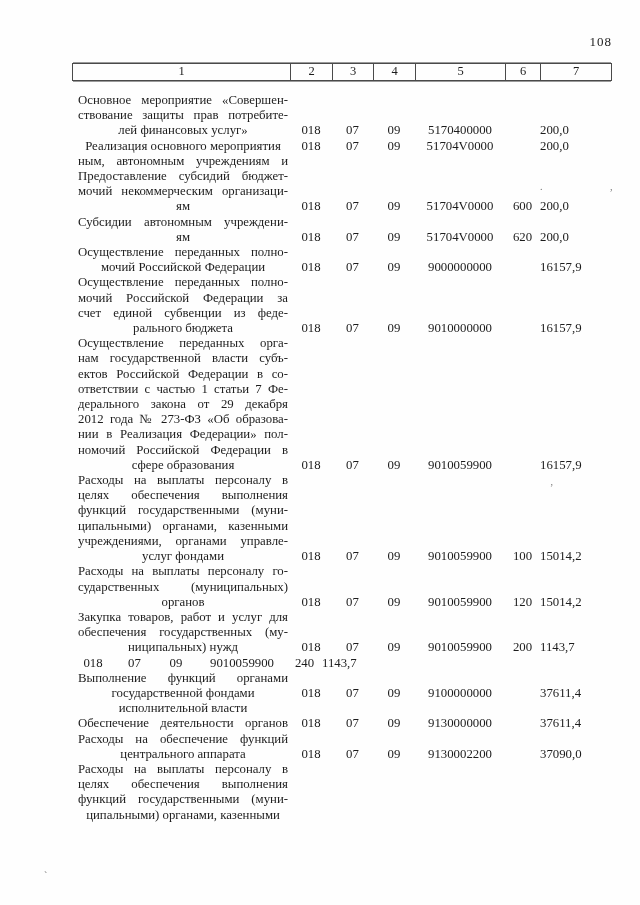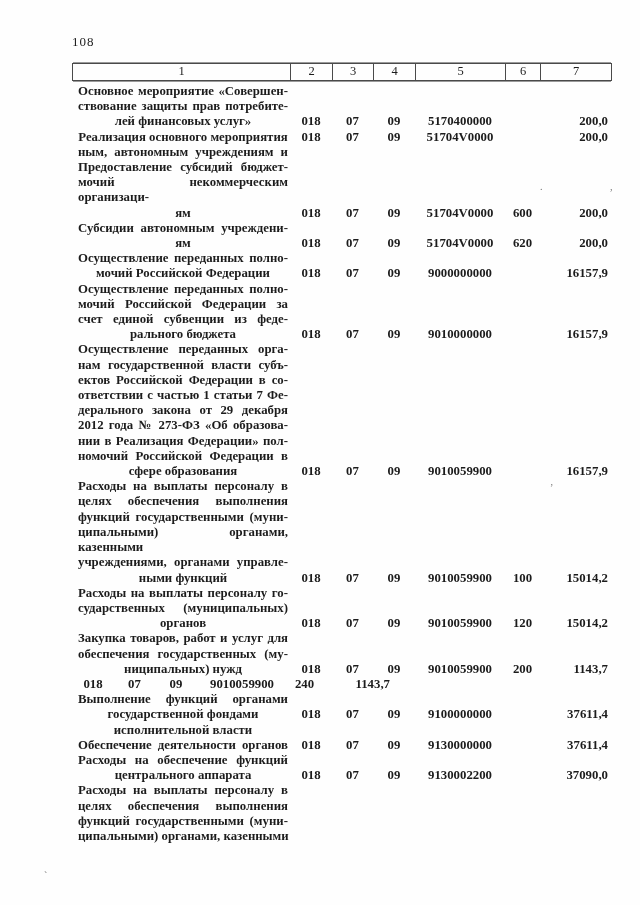--- a/index.html
+++ b/index.html
@@ -14,21 +14,21 @@
     background: #fefefe;
     font-family: "Liberation Serif", serif;
     color: #1c1c1c;
     overflow: hidden;
   }
   .page-number {
     position: absolute;
     top: 34px;
     left: 72px;
     width: 540px;
-    text-align: left;
+    text-align: right;
     font-size: 13px;
     letter-spacing: 1px;
   }
   .content {
     position: absolute;
     top: 63px;
     left: 72px;
     width: 540px;
   }
   
@@ -50,22 +50,21 @@
   
   .w1 { width: 218px; }
   .w2 { width: 42px; }
   .w3 { width: 41px; }
   .w4 { width: 42px; }
   .w5 { width: 90px; }
   .w6 { width: 35px; }
   .w7 { width: 72px; }
   
   .tbody {
-    margin-top: 3px;
-    font-weight: bold;
+    margin-top: 12px;
   }
   .row {
     display: flex;
     align-items: flex-end;
   }
   .row .cell {
     box-sizing: border-box;
     font-size: 12.8px;
     line-height: 15.2px;
   }
@@ -77,21 +76,21 @@
     text-align: center;
     white-space: nowrap;
     overflow: visible;
   }
   .c1 .jline {
     white-space: normal;
     text-align: justify;
     text-align-last: justify;
   }
   .c2, .c3, .c4, .c5, .c6 { text-align: center; }
-  .c7 { text-align: right; padding-right: 4px; }
+  .c7 { padding-right: 4px; }
   
   .artifact {
     position: absolute;
     font-size: 10px;
     color: #3c3c3c;
     opacity: 0.75;
     pointer-events: none;
   }
 </style>
 </head>
@@ -216,21 +215,21 @@
       <div class="cell c7 w7">16157,9</div>
     </div>
 
     <div class="row">
       <div class="cell c1 w1">
             <div class="line jline">Расходы на выплаты персоналу в</div>
             <div class="line jline">целях обеспечения выполнения</div>
             <div class="line jline">функций государственными (муни-</div>
             <div class="line jline">ципальными) органами, казенными</div>
             <div class="line jline">учреждениями, органами управле-</div>
-            <div class="line">ными функций</div>
+            <div class="line">услуг фондами</div>
           </div>
       <div class="cell c2 w2">018</div>
       <div class="cell c3 w3">07</div>
       <div class="cell c4 w4">09</div>
       <div class="cell c5 w5">9010059900</div>
       <div class="cell c6 w6">100</div>
       <div class="cell c7 w7">15014,2</div>
     </div>
 
     <div class="row">

